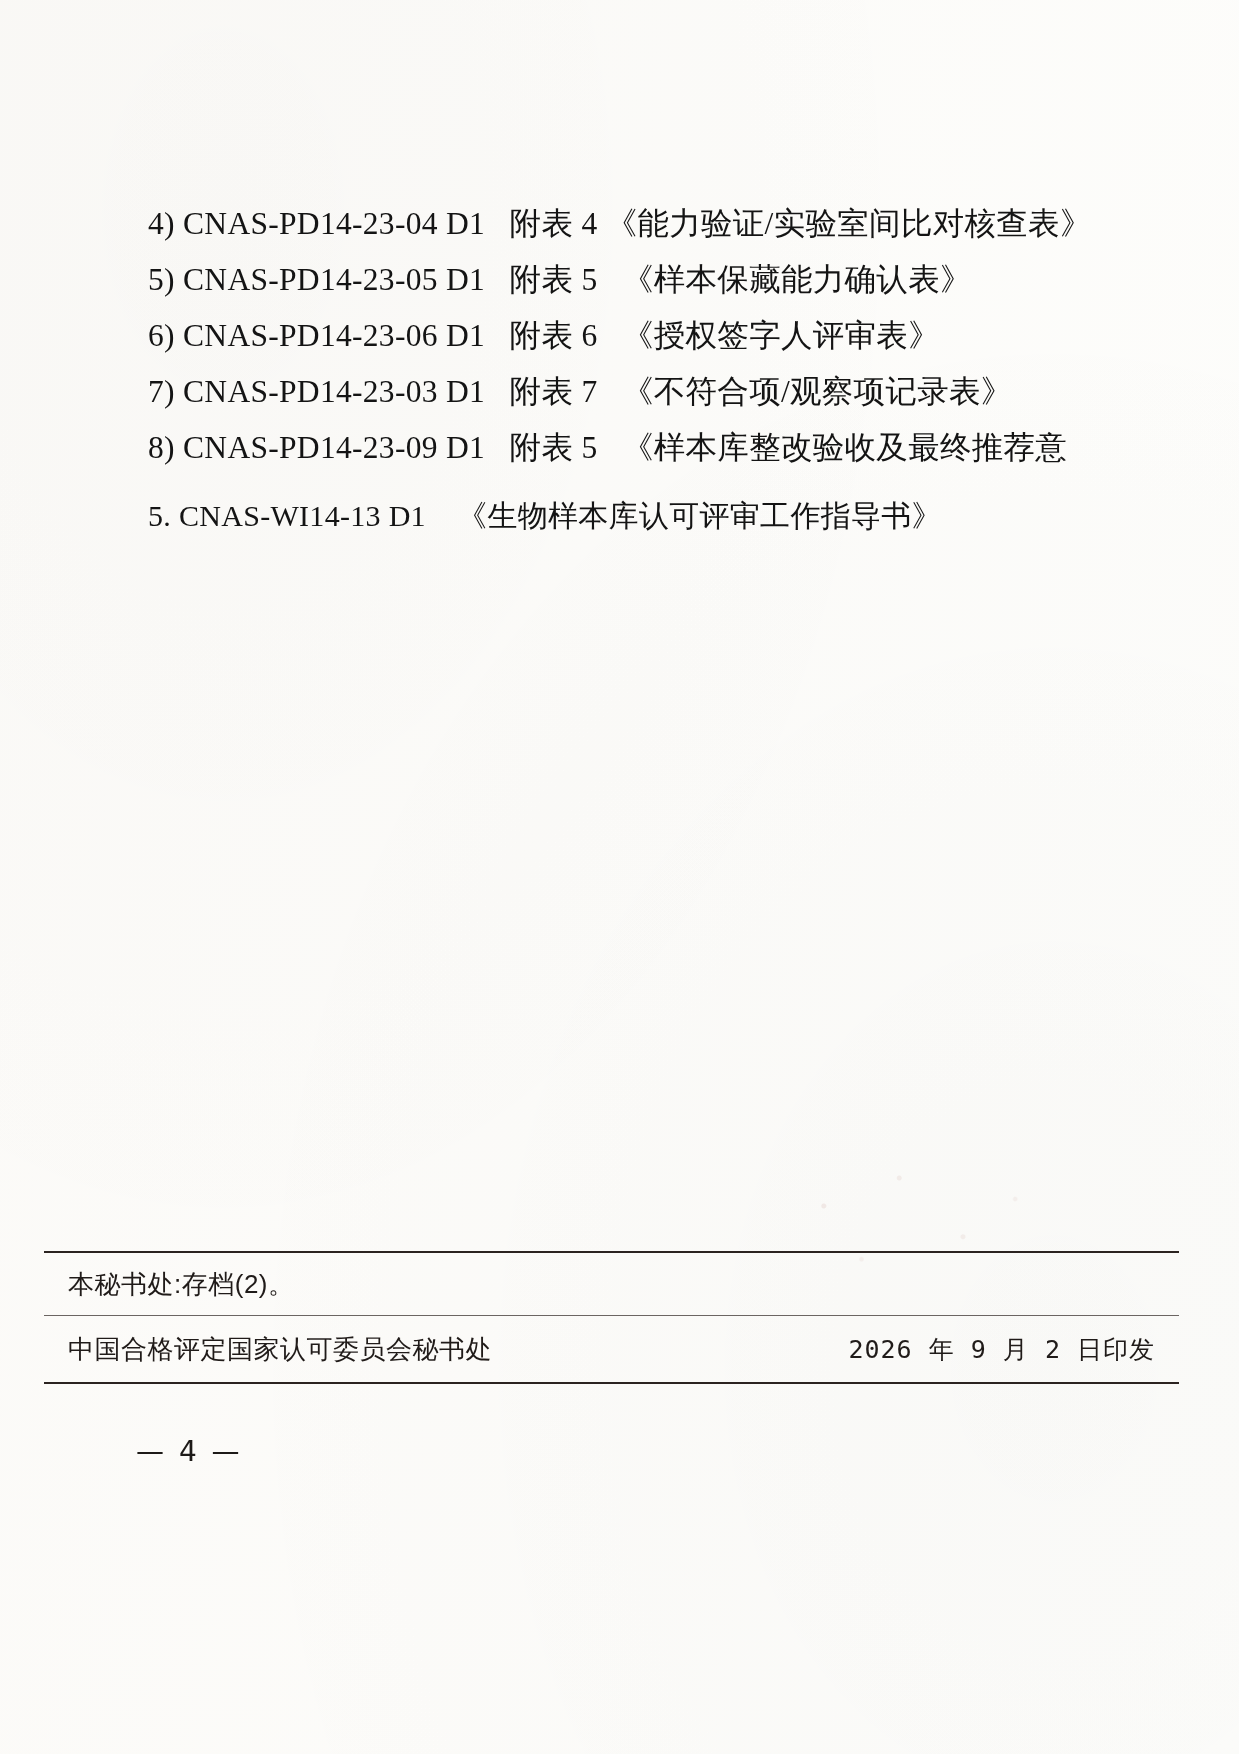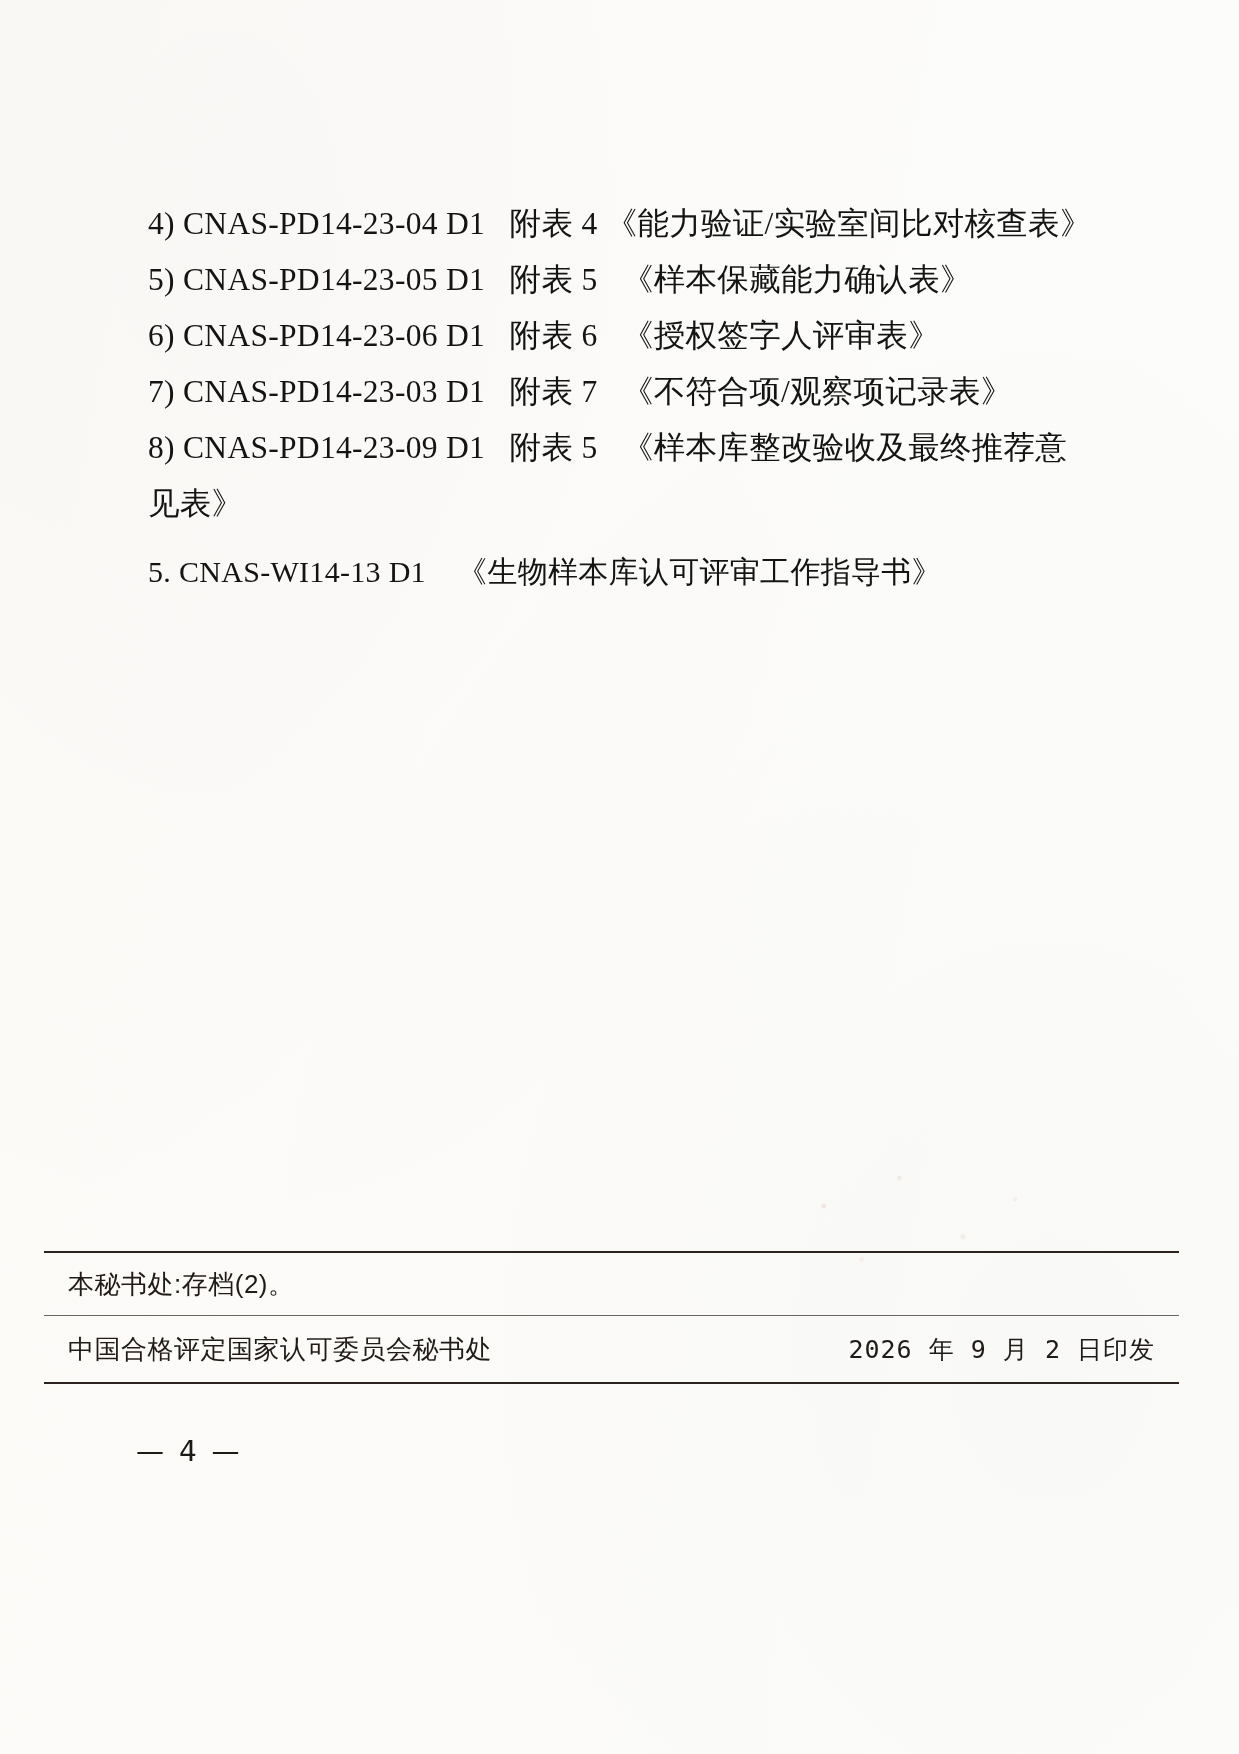--- a/index.html
+++ b/index.html
@@ -176,21 +176,20 @@
 
     <div class="body-line wrap">
       <span class="cont">
         <span>8)</span>
         <span>CNAS-PD14-23-09 D1</span>
         &nbsp;
         <span>附表 5</span>
         &nbsp;
         <span>《样本库整改验收及最终推荐意</span>
       </span>
-      <span class="cont">见表》</span>
     </div>
 
     <div class="final-line">
       <span>5.</span>
       <span>CNAS-WI14-13 D1</span>
       &nbsp;&nbsp;
       <span>《生物样本库认可评审工作指导书》</span>
     </div>
 
   </div>

